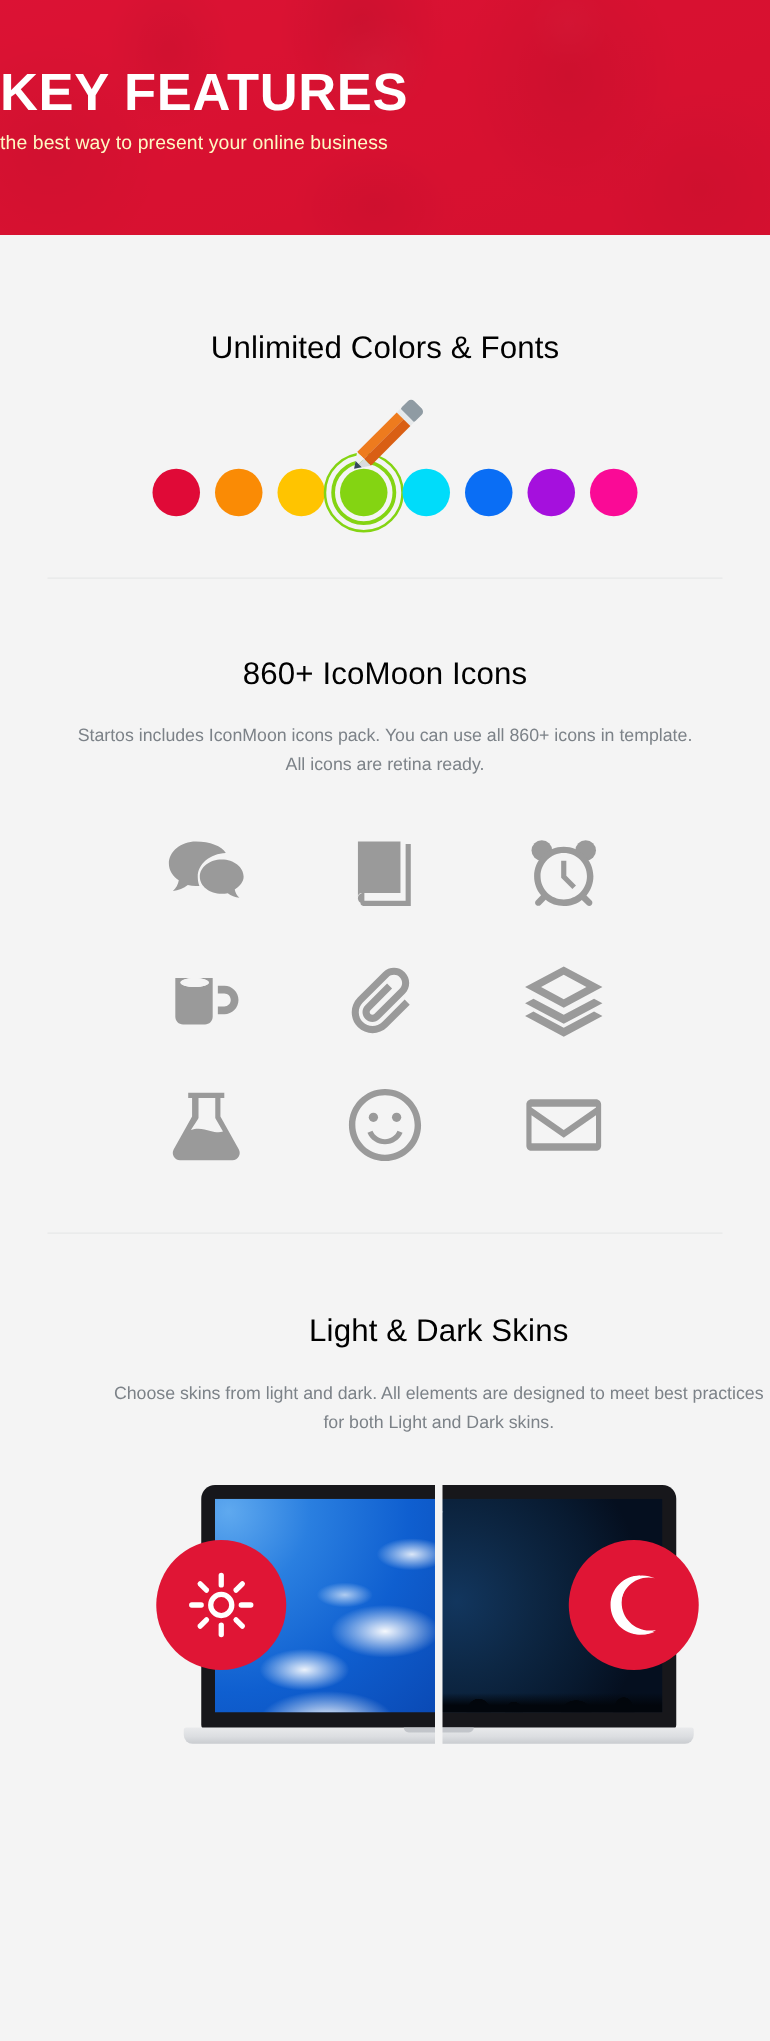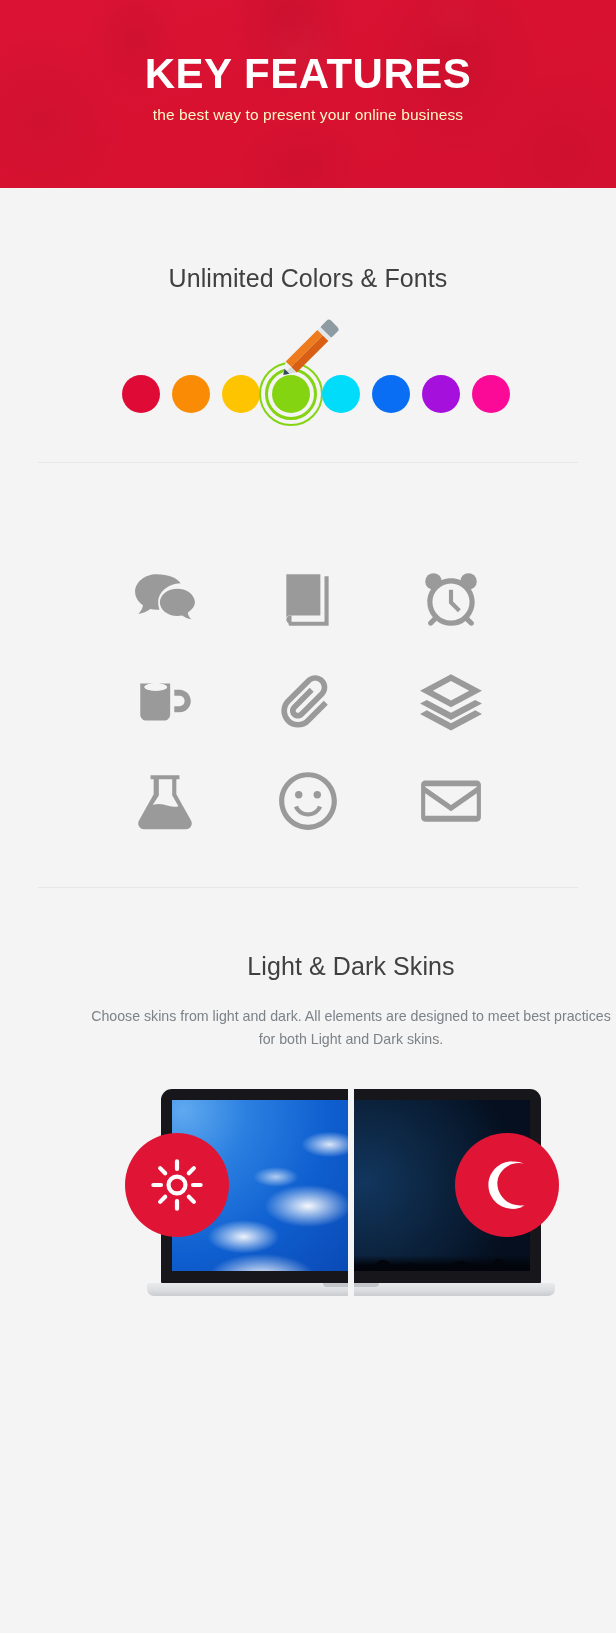--- a/index.html
+++ b/index.html
@@ -42,21 +42,20 @@
       linear-gradient(160deg, #e0153a 0%, #d4102f 50%, #c90d2b 100%);
   }
   .hero-tint {
     position: absolute;
     inset: 0;
     background: rgba(217,18,50,0.72);
   }
   .hero-inner {
     position: relative;
     z-index: 3;
-    text-align: center;
     padding-top: 52px;
   }
   .hero-title {
     color: #ffffff;
     font-size: 42px;
     font-weight: bold;
     letter-spacing: 0.5px;
     line-height: 1.05;
     font-family: "Liberation Sans", sans-serif;
   }
@@ -67,21 +66,21 @@
     margin-top: 10px;
     letter-spacing: 0.1px;
   }
 
   
   .section { position: relative; width: 616px; text-align: center; }
   .section-head { padding: 0 35px; }
   .section-title {
     font-size: 25px;
     font-weight: 400;
-    color: #404040;
+    color: #000000;
     letter-spacing: 0.1px;
   }
   .section-desc {
     font-size: 14.2px;
     line-height: 1.62;
     color: #7c8288;
     margin: 0 auto;
     font-weight: 400;
   }
   .divider {
@@ -290,20 +289,24 @@
           <polygon points="51,77 51,90 60,77" fill="#d9dcde"></polygon>
           <polygon points="47,84 51,90 55,84" fill="#35485c"></polygon>
         </g>
       </svg>
     </div>
   </div>
 
   <div class="divider" style="margin-top:45px;"></div>
 
   <div class="section" style="padding-top:62px;">
+    <div class="section-head">
+      <div class="section-title">860+ IcoMoon Icons</div>
+      <div class="section-desc" style="max-width:500px;margin-top:24px;">Startos includes IconMoon icons pack. You can use all 860+ icons in template. All icons are retina ready.</div>
+    </div>
 
     <div class="icon-grid" style="margin-top:26px;">
 
       <div class="icon-cell">
         <svg viewBox="0 0 64 64">
             <path d="M24 6C12.4 6 3 13.6 3 23c0 5.3 3 10 7.7 13.1-0.5 3.3-2.2 6.3-4.6 8.4 4.4-0.5 8.4-2.2 11.6-4.7 2 0.5 4.1 0.8 6.3 0.8 0.9 0 1.8 0 2.7-0.1C25.9 38.6 25.4 36 25.4 33.3c0-9.9 9.6-17.9 21.8-18.4C44.1 9.6 34.8 6 24 6z"></path>
             <path d="M61 33.3C61 26 53.4 20 44 20s-17 6-17 13.3c0 7.3 7.6 13.3 17 13.3 1.6 0 3.2-0.2 4.7-0.5 2.5 1.9 5.6 3.2 9 3.6-1.9-1.6-3.2-3.9-3.6-6.4C57.7 40.8 61 37.3 61 33.3z"></path>
           </svg>
       </div>
 

